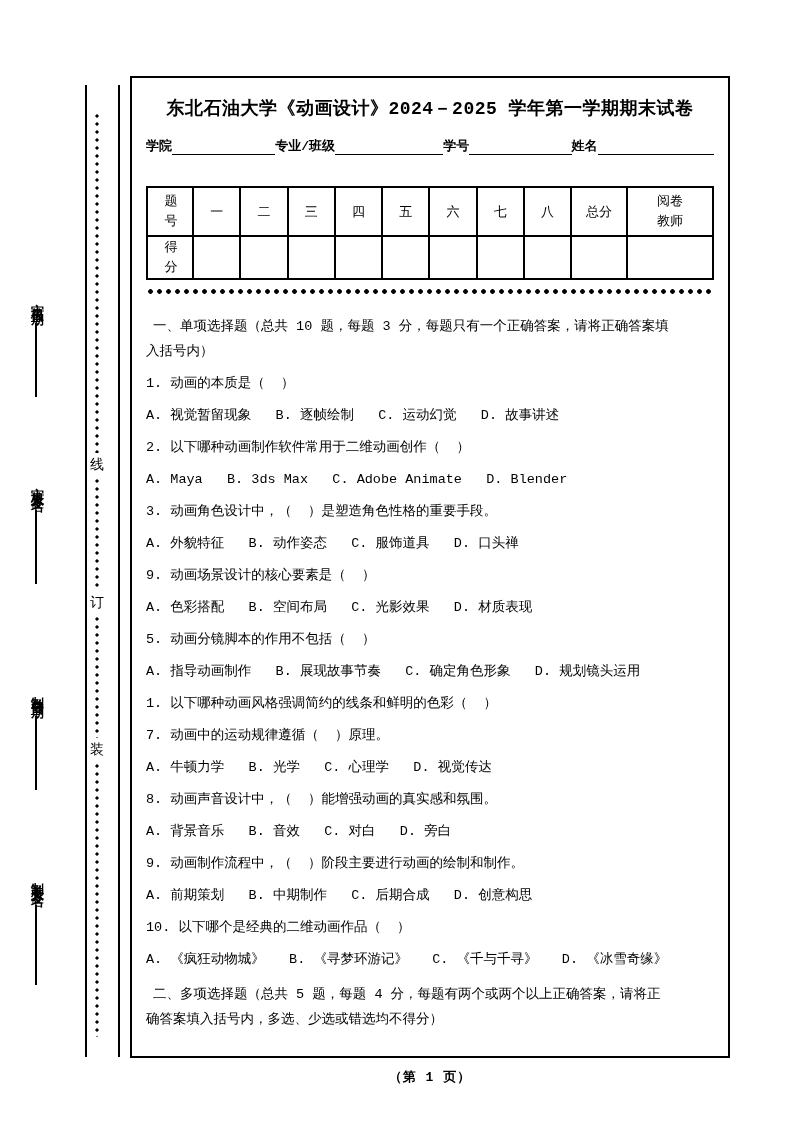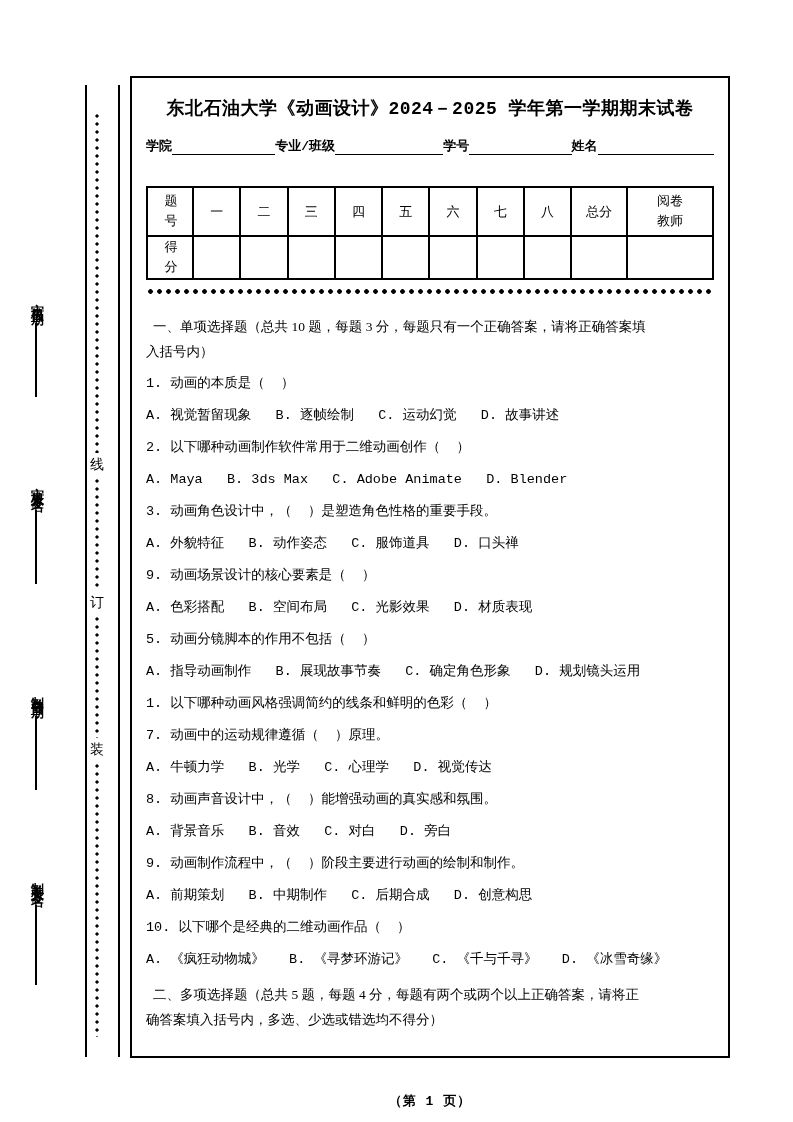--- a/index.html
+++ b/index.html
@@ -24,27 +24,27 @@
   .f-label{white-space:nowrap;padding-bottom:1px;}
   .blank{flex:1;border-bottom:1.6px solid #000;height:16px;}
   .f1{flex:127}.f2{flex:165}.f3{flex:126}.f4{flex:140}
   .score-table{margin-top:30px;width:100%;border-collapse:collapse;table-layout:fixed;font-size:13px;}
   .score-table td{border:2px solid #000;text-align:center;vertical-align:middle;padding:1px;}
   .r1 td{height:45px;}
   .r2 td{height:33px;}
   .stack{display:inline-block;width:15px;word-break:break-all;line-height:1.5;text-align:right;}
   .stack2{display:inline-block;width:34px;word-break:break-all;line-height:1.5;text-align:center;}
   .dotted-sep{margin-top:9px;height:5px;background-image:radial-gradient(circle,#000 2px,transparent 2.6px);background-size:9px 5px;background-repeat:repeat-x;background-position:left center;}
-  .sec-head{line-height:25px;white-space:pre;font-size:13.5px;font-family:Liberation Serif, serif;}
+  .sec-head{line-height:25px;white-space:pre;font-size:13.5px;}
   .sec1-h1{margin-top:20px;}
   .sec2-h1{margin-top:6px;}
   .indent{padding-left:7px;}
   .questions{margin-top:4px;}
   .q-line{line-height:32px;white-space:pre;font-size:13.5px;}
-  .footer{position:absolute;left:130px;top:1092px;width:600px;text-align:center;font-size:13px;font-weight:bold;letter-spacing:1px;}
+  .footer{position:absolute;left:130px;top:1068px;width:600px;text-align:center;font-size:13px;font-weight:bold;letter-spacing:1px;}
 </style>
 </head>
 <body>
 
 <div class="m-label" style="top:293px">
   <span class="m-text">审核日期:</span>
   <span class="m-line" style="height:74px"></span>
 </div>
 <div class="m-label" style="top:477px">
   <span class="m-text">审核人签名:</span>

